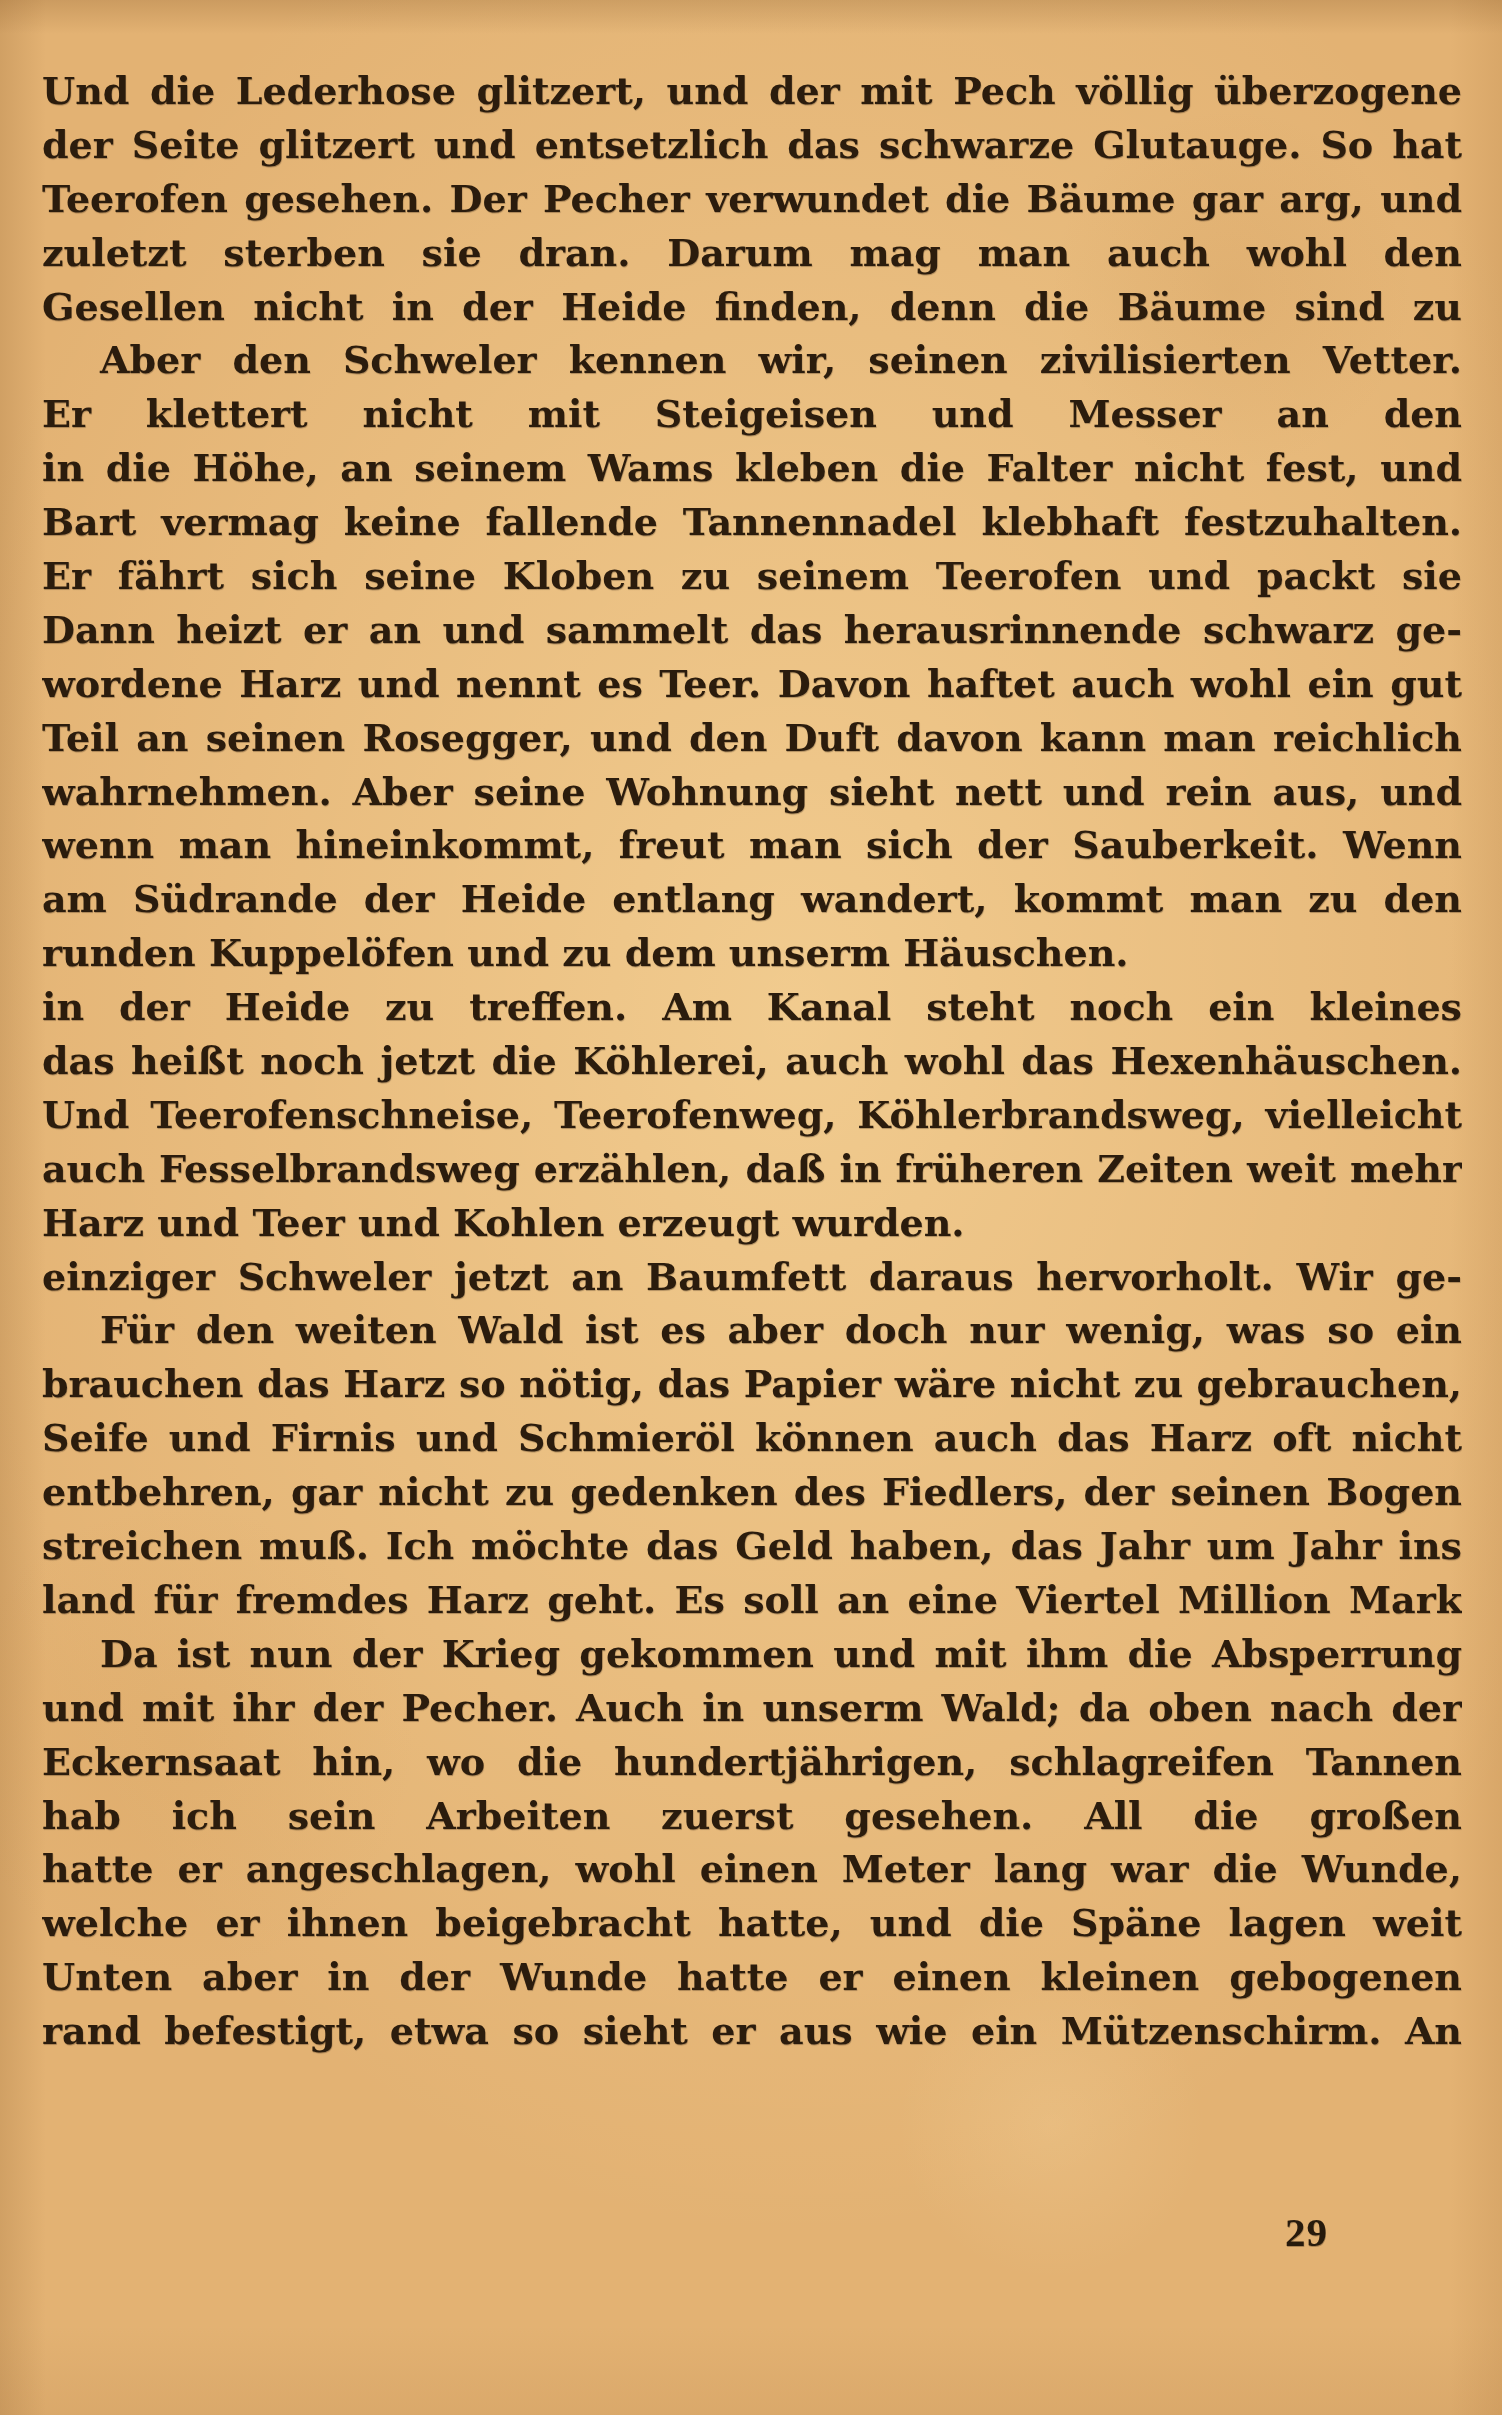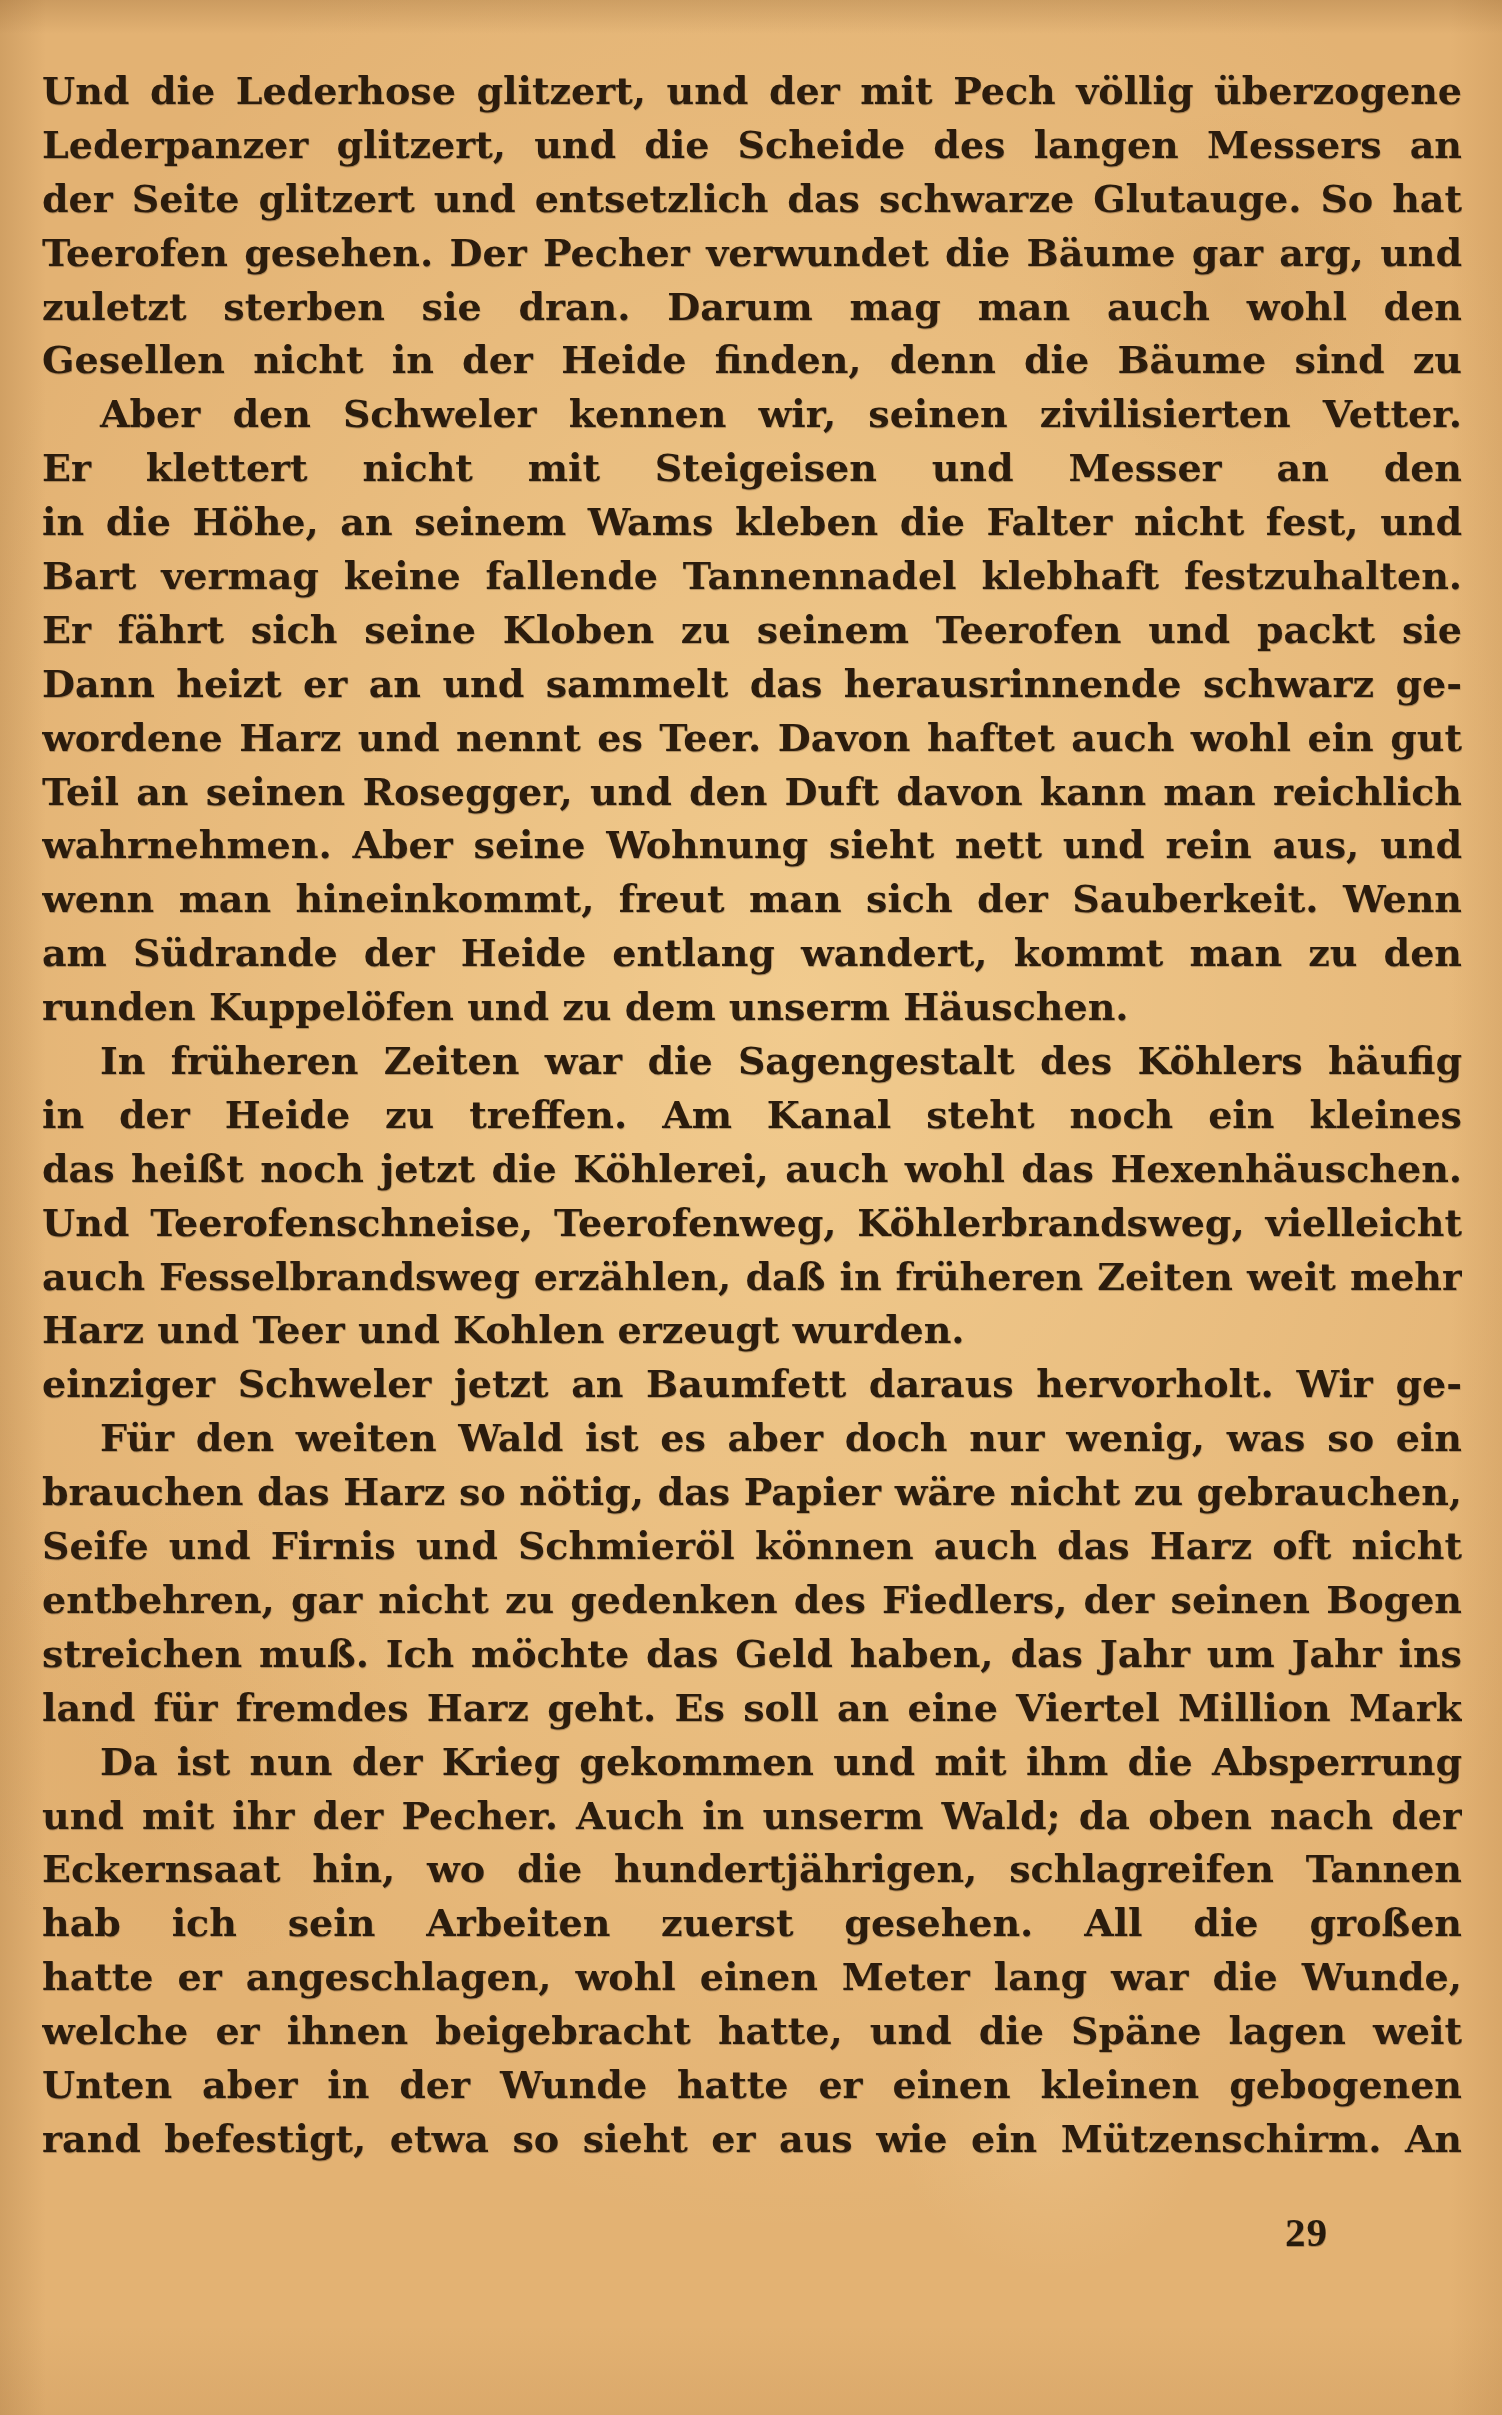--- a/index.html
+++ b/index.html
@@ -62,38 +62,36 @@
     text-shadow: 0.4px 0.6px 0.6px rgba(39,26,12,0.30);
     font-family: Liberation Serif, serif;
   }
 </style>
 </head>
 <body>
 
 <div class="page">
   <div class="text-block">
       <div class="line">Und die Lederhose glitzert, und der mit Pech völlig überzogene</div>
-      <div class="line">Lederpanzer glitzert, und die Scheide des langen Messers an</div>
       <div class="line">der Seite glitzert und entsetzlich das schwarze Glutauge. So hat ihn</div>
       <div class="line">Teerofen gesehen. Der Pecher verwundet die Bäume gar arg, und</div>
       <div class="line">zuletzt sterben sie dran. Darum mag man auch wohl den glitzernden</div>
       <div class="line para-end">Gesellen nicht in der Heide finden, denn die Bäume sind zu schade.</div>
       <div class="line indent">Aber den Schweler kennen wir, seinen zivilisierten Vetter.</div>
       <div class="line">Er klettert nicht mit Steigeisen und Messer an den Tannenstämmen</div>
       <div class="line">in die Höhe, an seinem Wams kleben die Falter nicht fest, und sein</div>
       <div class="line">Bart vermag keine fallende Tannennadel klebhaft festzuhalten.</div>
       <div class="line">Er fährt sich seine Kloben zu seinem Teerofen und packt sie hinein.</div>
       <div class="line">Dann heizt er an und sammelt das herausrinnende schwarz ge-</div>
       <div class="line">wordene Harz und nennt es Teer. Davon haftet auch wohl ein gut</div>
       <div class="line">Teil an seinen Rosegger, und den Duft davon kann man reichlich</div>
       <div class="line">wahrnehmen. Aber seine Wohnung sieht nett und rein aus, und</div>
       <div class="line">wenn man hineinkommt, freut man sich der Sauberkeit. Wenn man</div>
       <div class="line">am Südrande der Heide entlang wandert, kommt man zu den beiden</div>
       <div class="line para-end">runden Kuppelöfen und zu dem unserm Häuschen.</div>
-      <div class="line indent">In früheren Zeiten war die Sagengestalt des Köhlers häufig</div>
       <div class="line">in der Heide zu treffen. Am Kanal steht noch ein kleines Häuschen,</div>
       <div class="line">das heißt noch jetzt die Köhlerei, auch wohl das Hexenhäuschen.</div>
       <div class="line">Und Teerofenschneise, Teerofenweg, Köhlerbrandsweg, vielleicht</div>
       <div class="line">auch Fesselbrandsweg erzählen, daß in früheren Zeiten weit mehr</div>
       <div class="line para-end">Harz und Teer und Kohlen erzeugt wurden.</div>
       <div class="line">einziger Schweler jetzt an Baumfett daraus hervorholt. Wir ge-</div>
       <div class="line indent">Für den weiten Wald ist es aber doch nur wenig, was so ein</div>
       <div class="line">brauchen das Harz so nötig, das Papier wäre nicht zu gebrauchen, und</div>
       <div class="line">Seife und Firnis und Schmieröl können auch das Harz oft nicht recht</div>
       <div class="line">entbehren, gar nicht zu gedenken des Fiedlers, der seinen Bogen damit</div>

